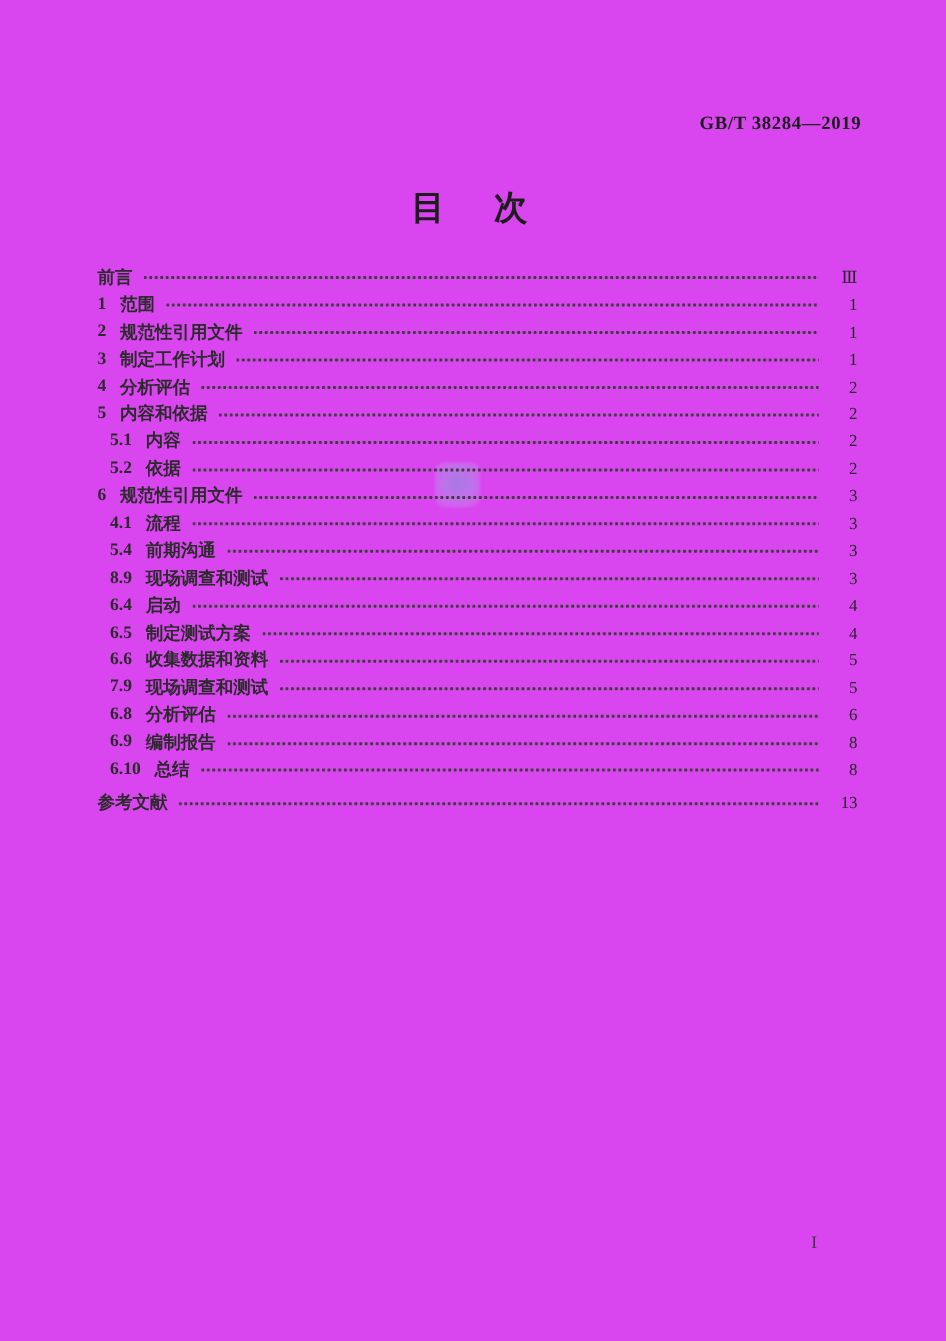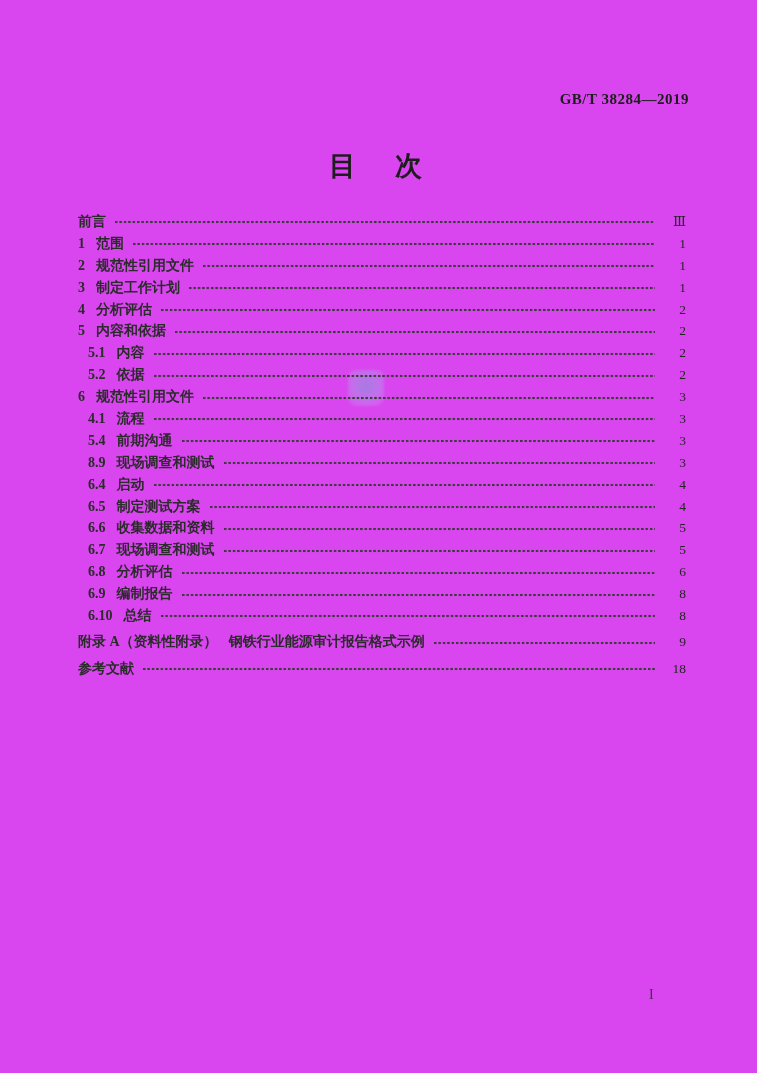--- a/index.html
+++ b/index.html
@@ -185,21 +185,21 @@
     <span class="leader"></span>
     <span class="toc-page">4</span>
   </div>
       <div class="toc-row lvl1">
     <span class="toc-num">6.6</span>
     <span class="toc-label">收集数据和资料</span>
     <span class="leader"></span>
     <span class="toc-page">5</span>
   </div>
       <div class="toc-row lvl1">
-    <span class="toc-num">6.7</span>
+    <span class="toc-num">7.9</span>
     <span class="toc-label">现场调查和测试</span>
     <span class="leader"></span>
     <span class="toc-page">5</span>
   </div>
       <div class="toc-row lvl1">
     <span class="toc-num">6.8</span>
     <span class="toc-label">分析评估</span>
     <span class="leader"></span>
     <span class="toc-page">6</span>
   </div>
@@ -209,27 +209,21 @@
     <span class="leader"></span>
     <span class="toc-page">8</span>
   </div>
       <div class="toc-row lvl1">
     <span class="toc-num">6.10</span>
     <span class="toc-label">总结</span>
     <span class="leader"></span>
     <span class="toc-page">8</span>
   </div>
       <div class="toc-row gap">
-    <span class="toc-num">附录 A（资料性附录）</span>
-    <span class="toc-label">钢铁行业能源审计报告格式示例</span>
-    <span class="leader"></span>
-    <span class="toc-page">9</span>
-  </div>
-      <div class="toc-row gap">
 
     <span class="toc-label">参考文献</span>
     <span class="leader"></span>
-    <span class="toc-page">18</span>
+    <span class="toc-page">13</span>
   </div>
     </div>
 
   <div class="folio">I</div>
 </div>
 
 </body></html>

